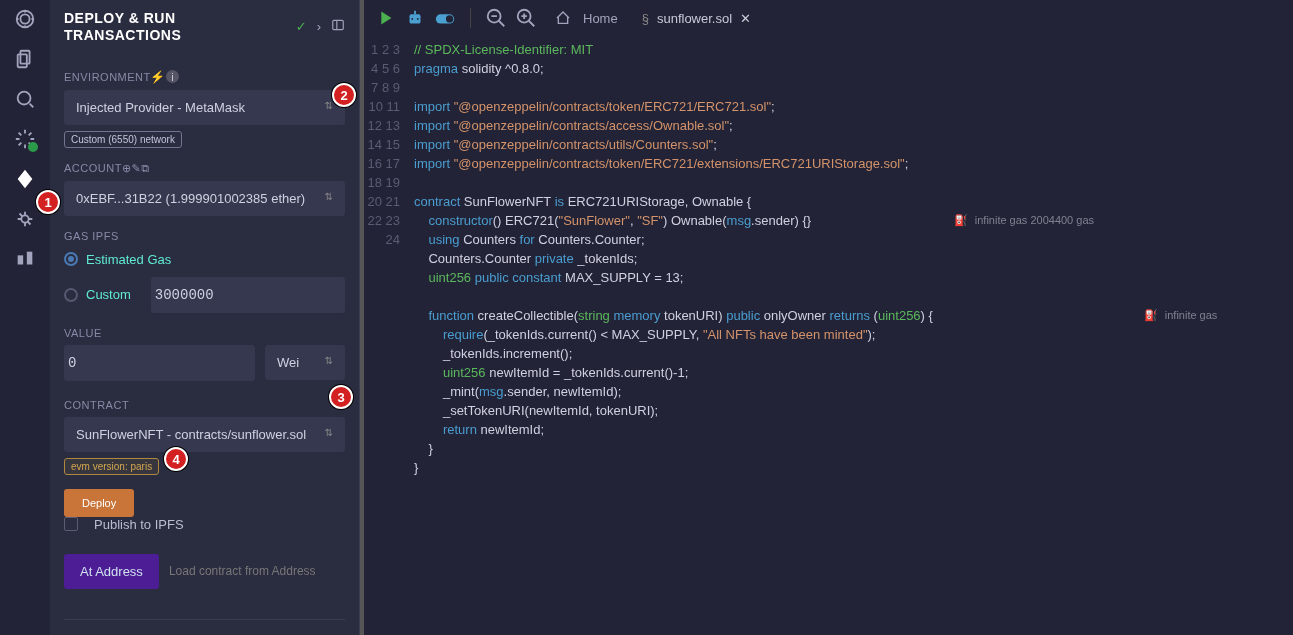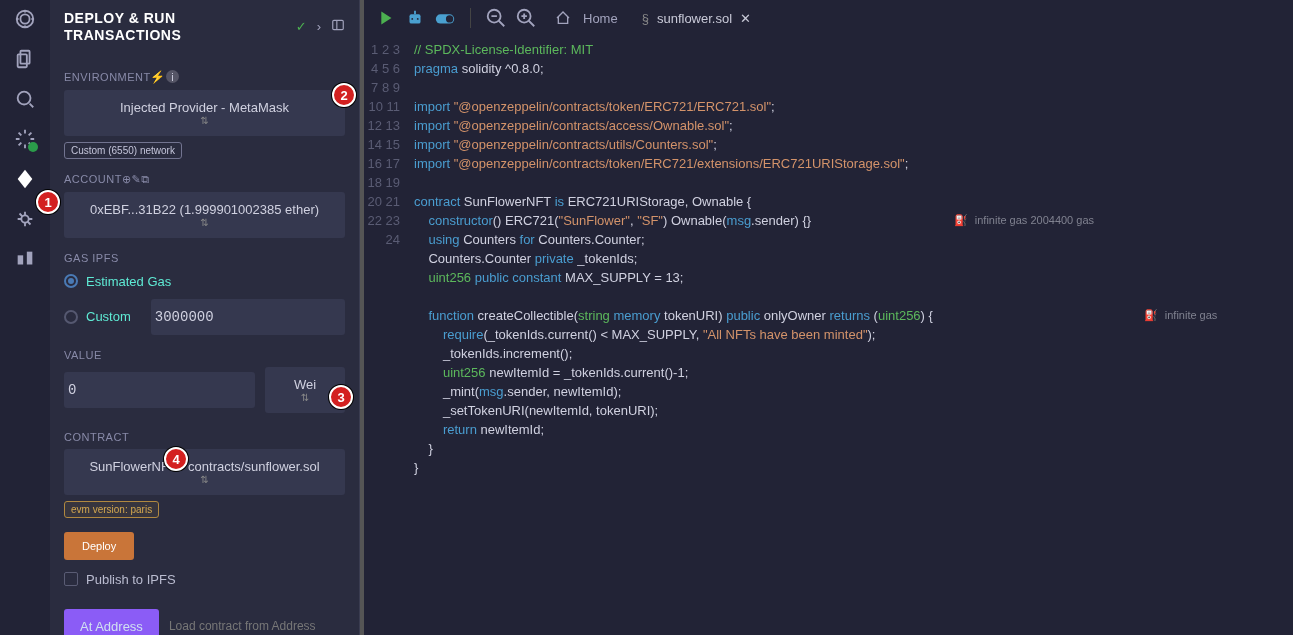--- a/index.html
+++ b/index.html
@@ -7,33 +7,33 @@
 .app { display: flex; height: 635px; width: 1293px; }
 .icon-bar { width: 50px; background: #222336; display: flex; flex-direction: column; align-items: center; padding-top: 8px; gap: 18px; position: relative; }
 .icon-bar .ic { width: 22px; height: 22px; color: #a2a3bd; cursor: pointer; display: flex; align-items: center; justify-content: center; }
 .icon-bar .ic.active { color: #fff; }
 .sidebar { width: 310px; background: #2a2c3f; display: flex; flex-direction: column; border-right: 1px solid #3a3c50; position: relative; }
 .sidebar-header { display: flex; align-items: center; justify-content: space-between; padding: 10px 14px; }
 .sidebar-title { color: #fff; font-size: 14px; font-weight: 600; letter-spacing: 0.5px; line-height: 1.2; }
 .header-icons { display: flex; gap: 10px; align-items: center; color: #a2a3bd; }
 .sidebar-body { padding: 6px 14px 14px 14px; overflow-y: auto; flex: 1; }
 .section-label { font-size: 11px; color: #888aa8; letter-spacing: 0.5px; margin: 10px 0 6px 0; display: flex; align-items: center; }
-.dropdown { background: #35384f; border: none; color: #d0d1e0; padding: 10px 12px; border-radius: 3px; width: 100%; font-size: 13px; display: flex; align-items: center; justify-content: space-between; cursor: pointer; flex-direction: column; }
+.dropdown { background: #35384f; border: none; color: #d0d1e0; padding: 10px 12px; border-radius: 3px; width: 100%; font-size: 13px; display: flex; align-items: flex-start; justify-content: space-between; cursor: pointer; }
 .dropdown .caret { font-size: 10px; color: #888; }
 .badge-sm { display: inline-block; border: 1px solid #727490; color: #c4c5da; font-size: 10px; padding: 2px 6px; border-radius: 3px; margin-top: 6px; }
 .badge-evm { display: inline-block; border: 1px solid #b08840; color: #d4a850; background: rgba(180,140,60,0.1); font-size: 10px; padding: 2px 6px; border-radius: 3px; margin-top: 6px; }
 .radio-row { display: flex; align-items: center; gap: 8px; margin: 10px 0; color: #5eead4; font-size: 13px; }
 .radio-dot { width: 14px; height: 14px; border-radius: 50%; border: 2px solid #4a7ab5; display: flex; align-items: center; justify-content: center; }
 .radio-dot.on::after { content: ''; width: 6px; height: 6px; border-radius: 50%; background: #4a7ab5; }
 .radio-dot.off { border-color: #555870; }
 .inline-row { display: flex; gap: 10px; align-items: center; }
 .text-input { background: #35384f; border: none; color: #d0d1e0; padding: 10px 4px; border-radius: 3px; font-size: 14px; flex: 1; font-family: Liberation Mono, monospace; }
 .btn-deploy { background: #c97539; color: #fff; border: none; padding: 8px 18px; border-radius: 3px; font-size: 11px; cursor: pointer; font-weight: 500; }
-.btn-ataddr { background: #8b5cf6; color: #d0e0f0; border: none; padding: 10px 16px; border-radius: 3px; font-size: 13px; margin-right: 10px; }
-.chk-row { display: flex; align-items: center; gap: 8px; margin-top: 12px; font-size: 13px; color: #babcd0; }
+.btn-ataddr { background: #4c1d95; color: #d0e0f0; border: none; padding: 10px 16px; border-radius: 3px; font-size: 13px; margin-right: 10px; }
+.chk-row { display: flex; align-items: center; gap: 16px; font-size: 13px; color: #babcd0; }
 .chk { width: 14px; height: 14px; border: 1px solid #5a5c74; border-radius: 2px; background: #2a2c3f; }
 .addr-row { display: flex; align-items: center; margin-top: 22px; }
 .addr-input { flex: 1; color: #777; font-size: 12px; }
 .tx-recorded { display: flex; align-items: center; justify-content: space-between; padding: 14px 0; border-top: 1px solid #3a3c50; margin-top: 30px; font-size: 14px; color: #c9cad8; }
 .editor-area { flex: 1; background: #222336; display: flex; flex-direction: column; border-left: 4px solid #555; }
 .editor-toolbar { height: 36px; display: flex; align-items: center; padding: 0 10px; gap: 8px; }
 .tb-ic { width: 22px; height: 22px; display: flex; align-items: center; justify-content: center; color: #a2a3bd; cursor: pointer; }
 .play { color: #4cb050; }
 .tb-home { display: flex; align-items: center; gap: 12px; color: #a2a3bd; font-size: 13px; margin-left: 10px; }
 .tab { display: flex; align-items: center; gap: 8px; color: #c9cad8; font-size: 13px; margin-left: 16px; }

